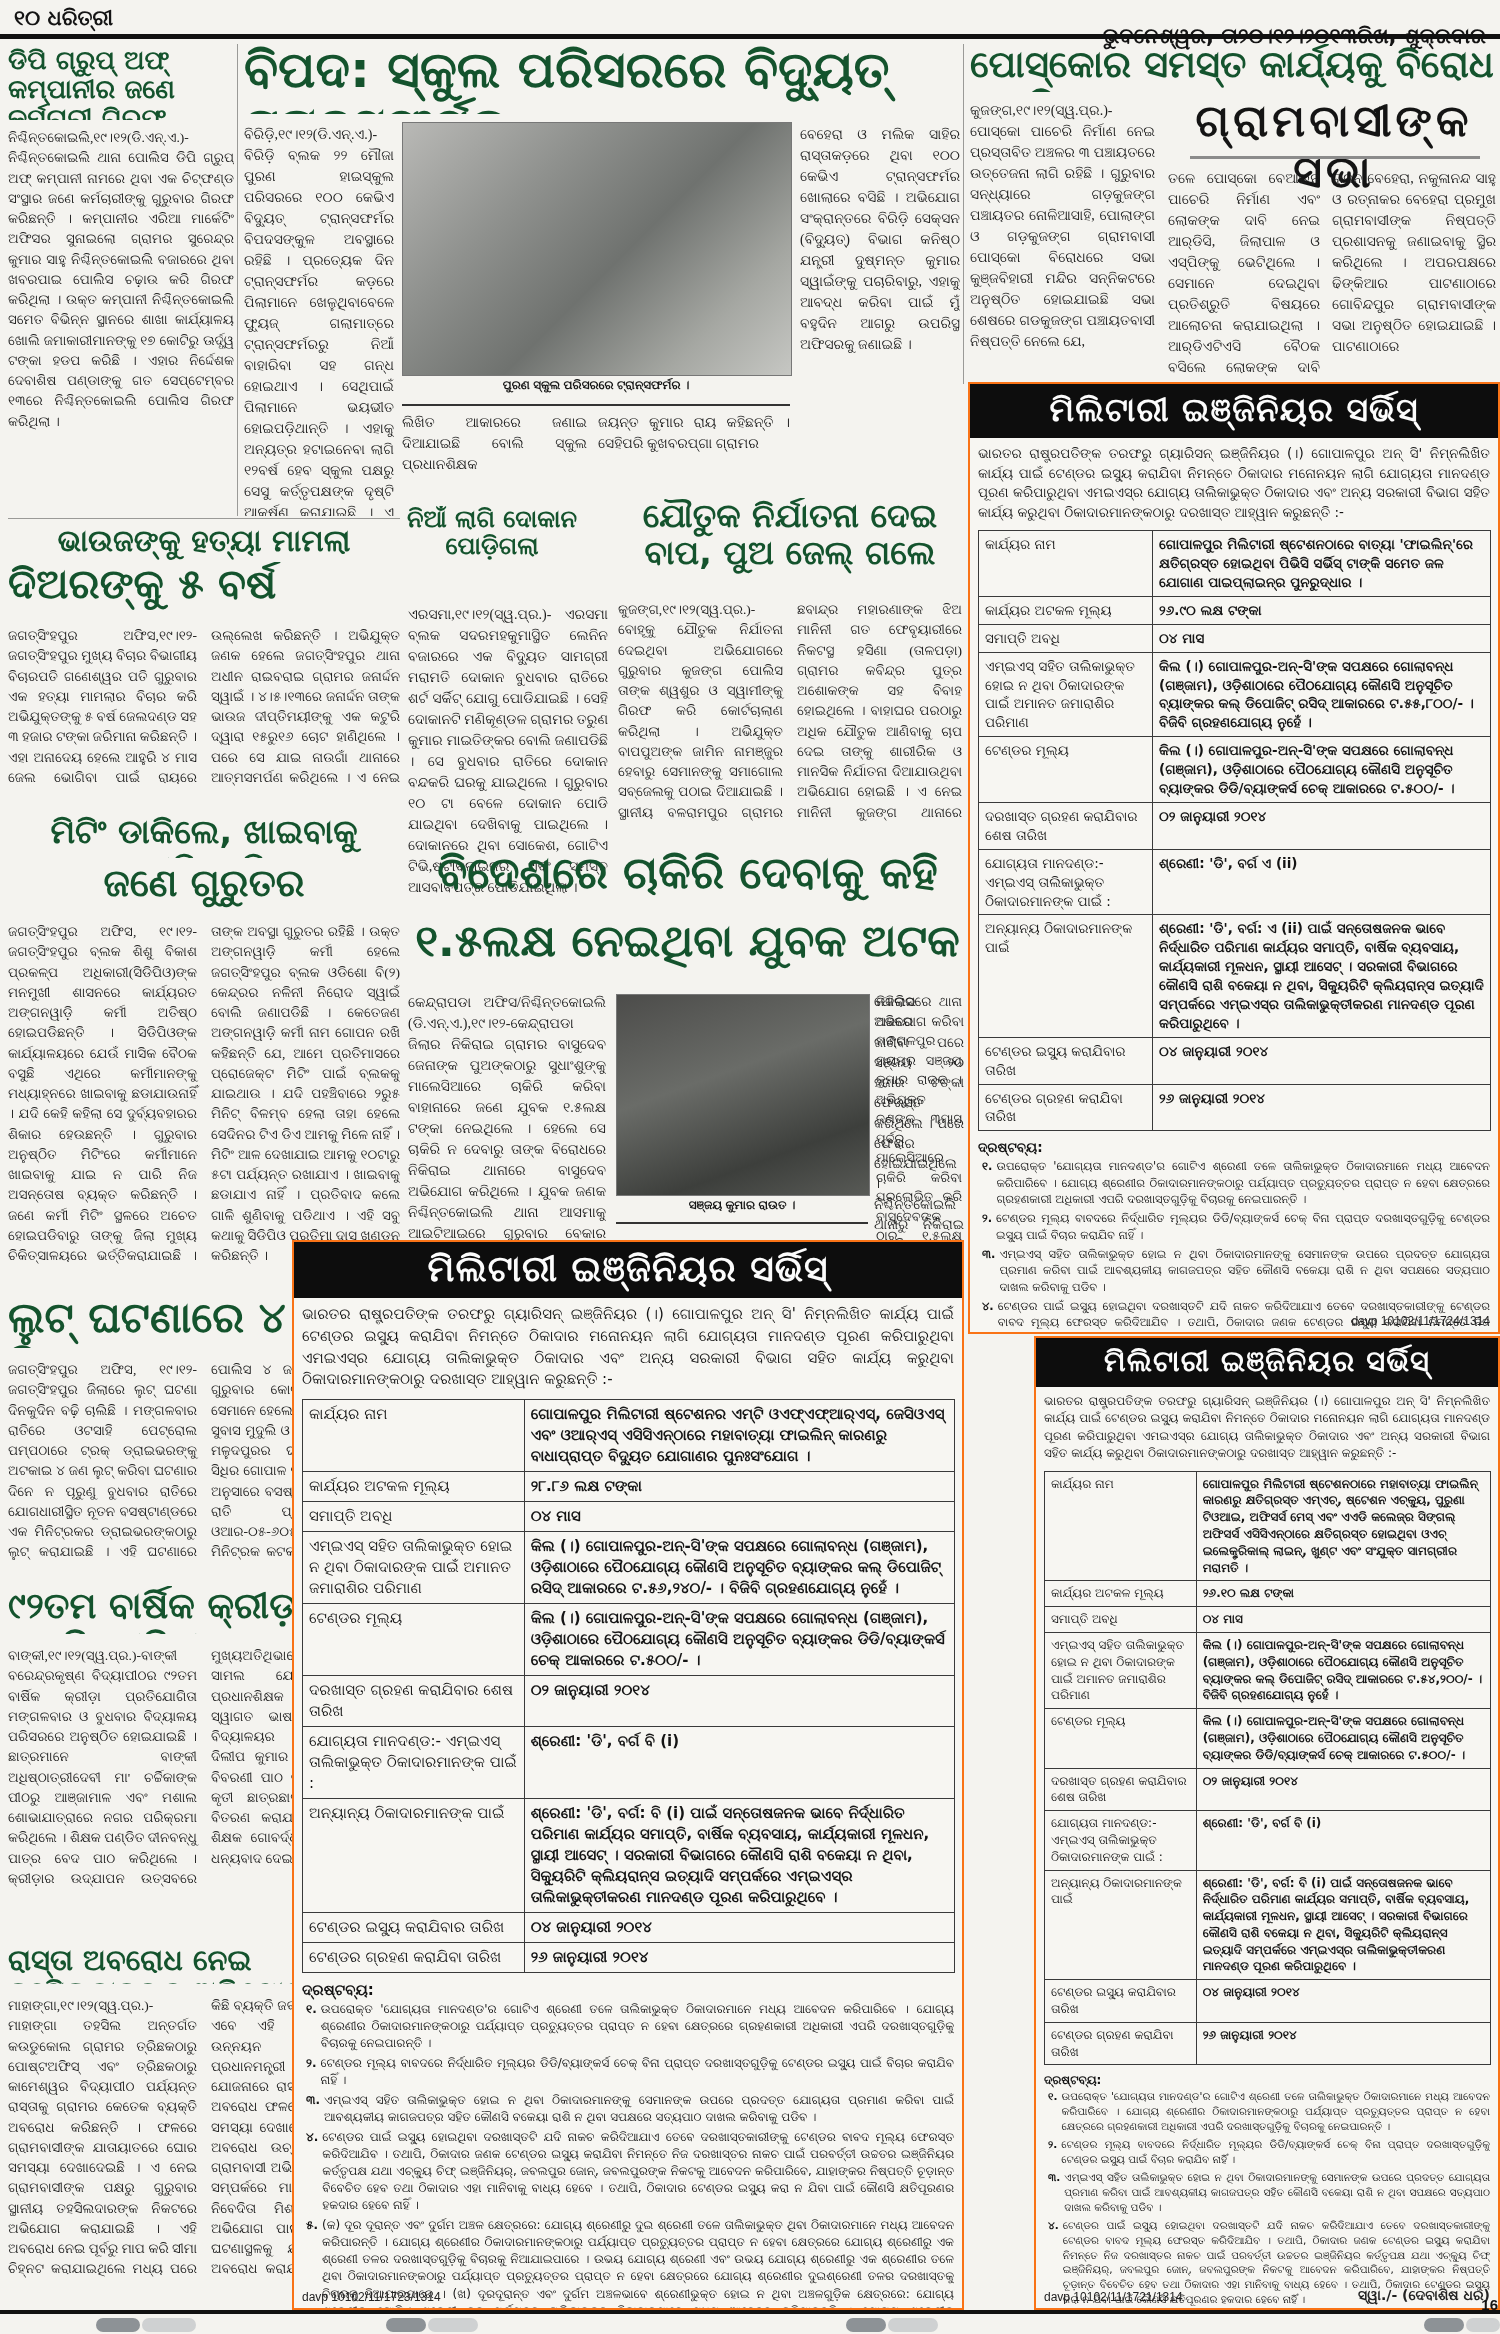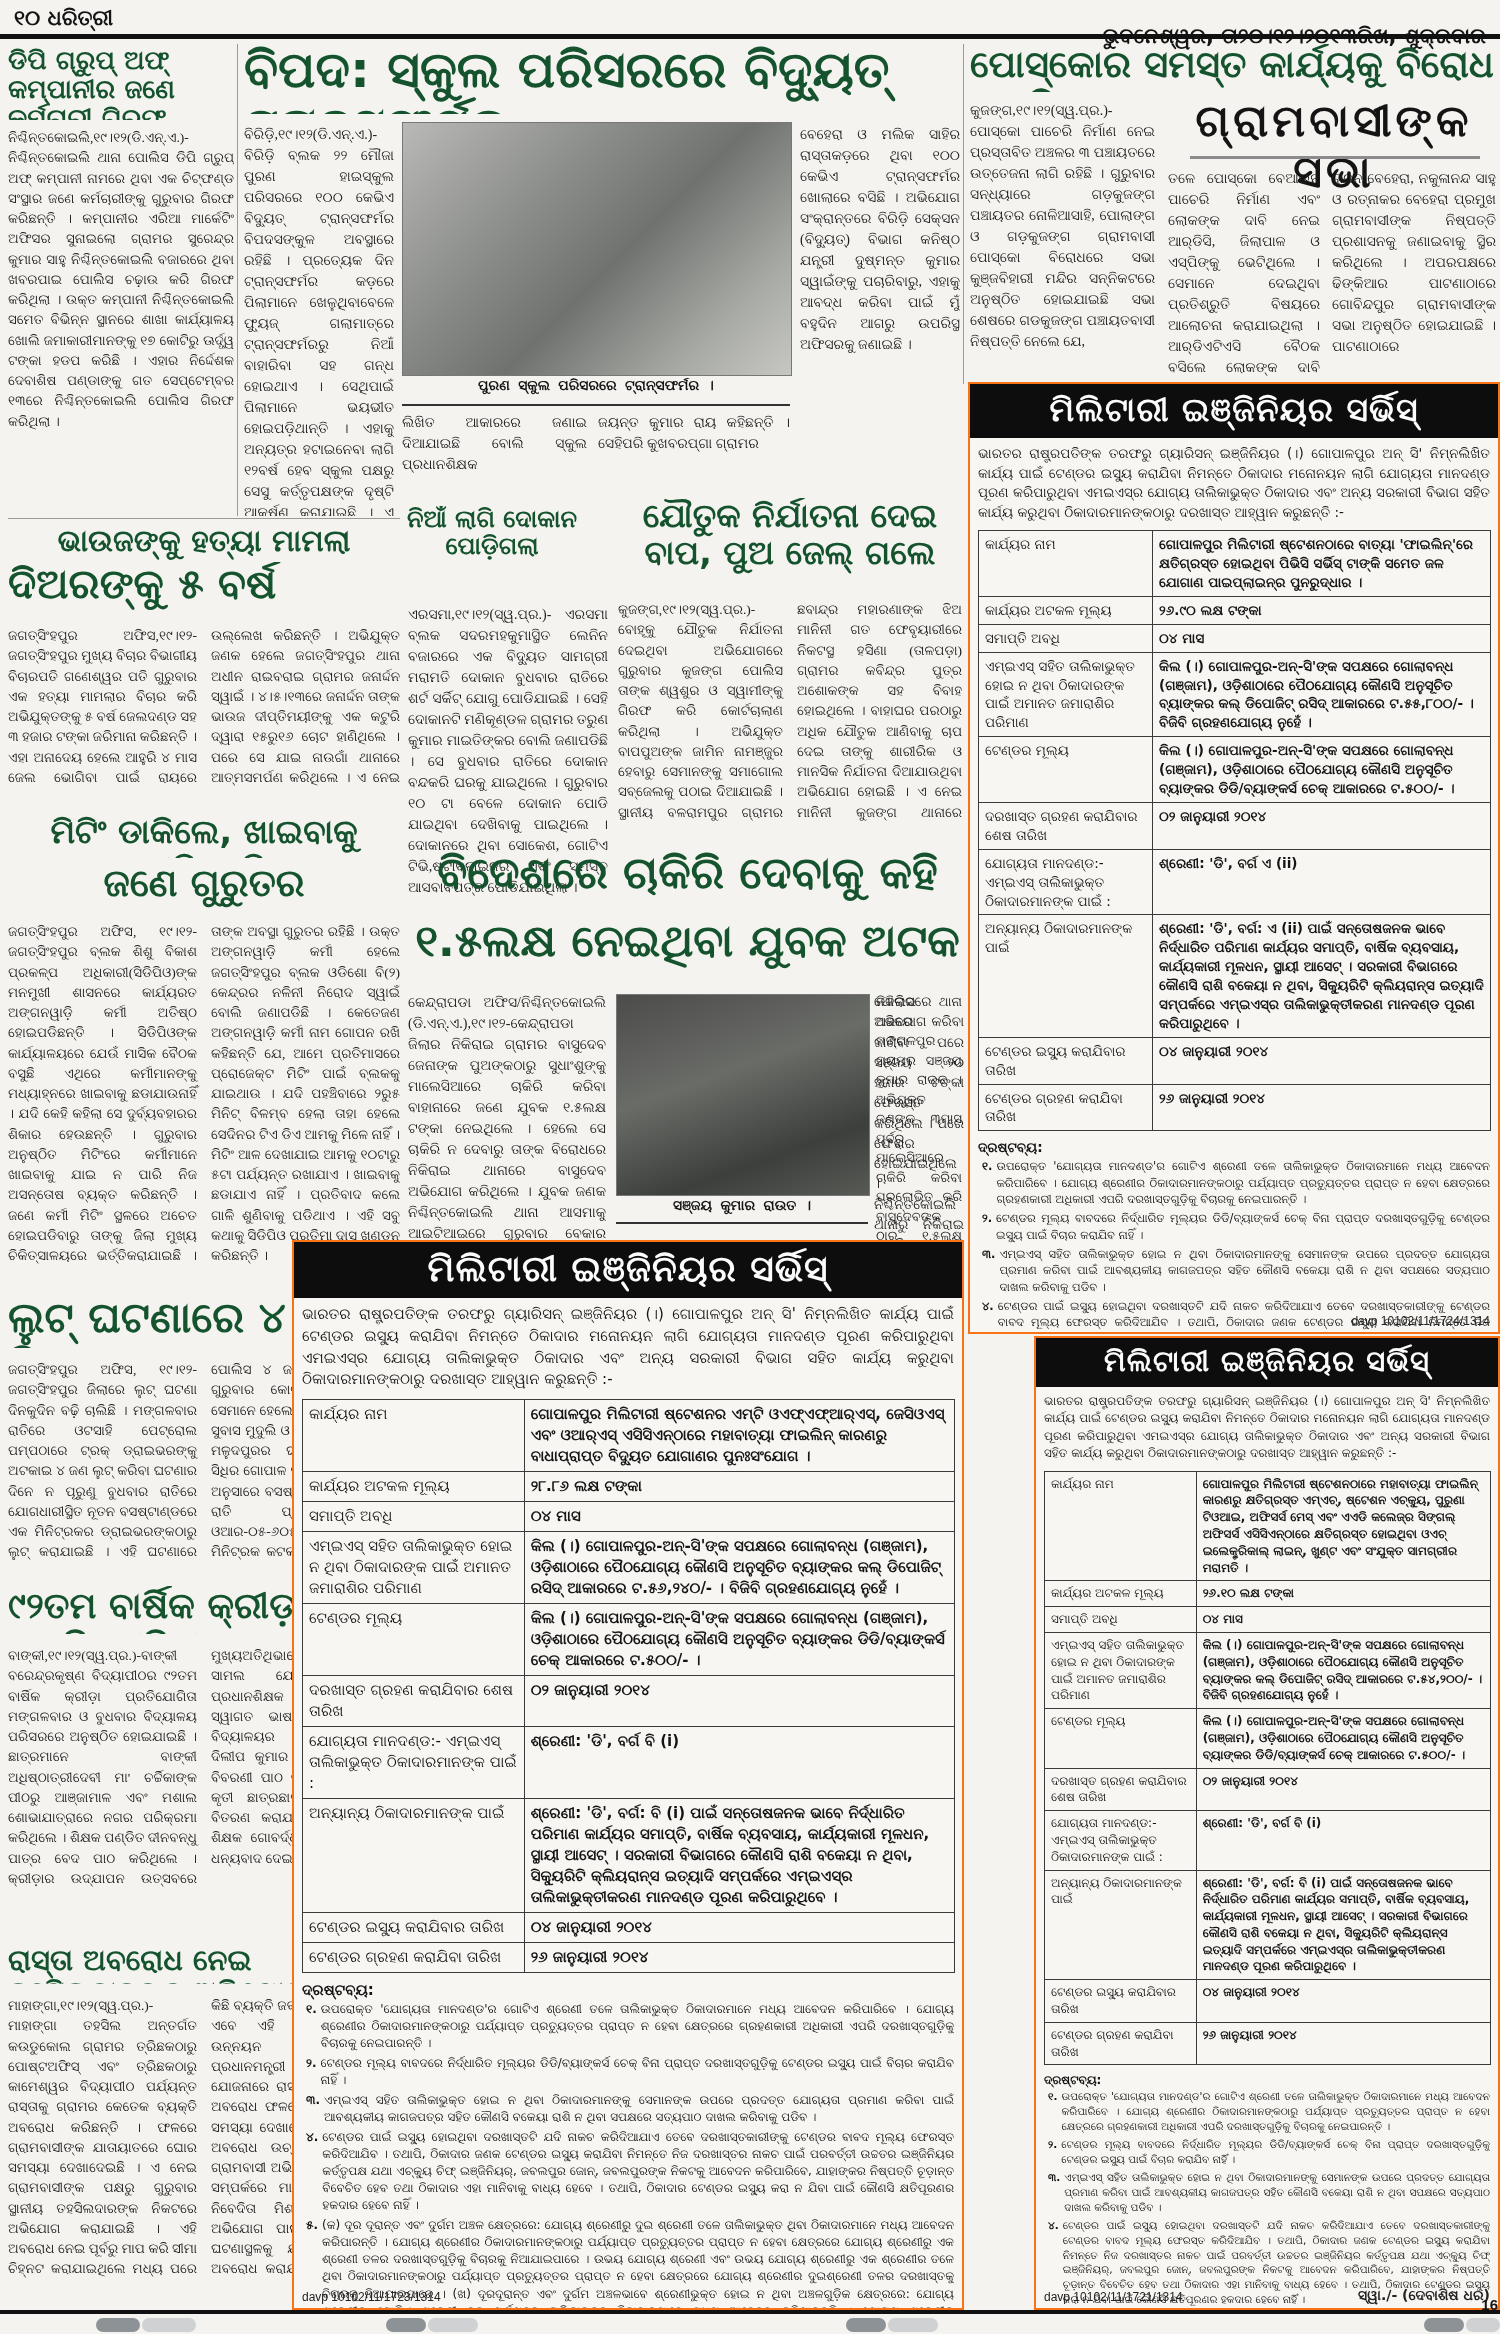--- a/index.html
+++ b/index.html
@@ -8,21 +8,21 @@
   .abs{position:absolute;}
   .rule{background:#111;}
   .masthead{font-weight:bold;font-size:21px;font-family:"DejaVu Sans",sans-serif;}
   .bodytxt{font-size:13.5px;line-height:1.5;text-align:justify;overflow:hidden;
            font-family:"Liberation Serif",serif;color:#1c1c1c;}
   .cols2{column-count:2;column-gap:14px;}
   .headline{font-weight:bold;color:#14532d;line-height:1.12;font-family:"DejaVu Sans",sans-serif;overflow:hidden;}
   .center{text-align:center;}
   .photo{background:linear-gradient(135deg,#b9b9b6 0%,#8f918e 30%,#6f726f 55%,#a5a7a2 80%,#c6c7c3 100%);
          border:1px solid #777;}
-  .caption{font-size:14px;font-weight:bold;text-align:center;font-family:Liberation Mono, monospace;overflow:hidden;}
+  .caption{font-size:12px;font-weight:bold;text-align:center;font-family:Liberation Sans, sans-serif;overflow:hidden;}
   .vr{position:absolute;width:1px;background:#9a9a97;}
   .hr{position:absolute;height:1px;background:#9a9a97;}
   .ad{position:absolute;border:2px solid #f97316;background:#f7f6f2;overflow:hidden;
       font-family:"DejaVu Sans",sans-serif;}
   .ad-title{background:#0d0d0d;color:#fcfcfc;font-weight:bold;text-align:center;
             padding:6px 4px 8px;letter-spacing:1px;}
   .ad-intro{padding:6px 8px 4px;text-align:justify;line-height:1.45;}
   .ad-table{display:table;border-collapse:collapse;margin:4px 8px;width:calc(100% - 16px);}
   .ad-row{display:table-row;}
   .ad-cell{display:table-cell;border:1px solid #3a3a3a;padding:4px 6px;vertical-align:top;

